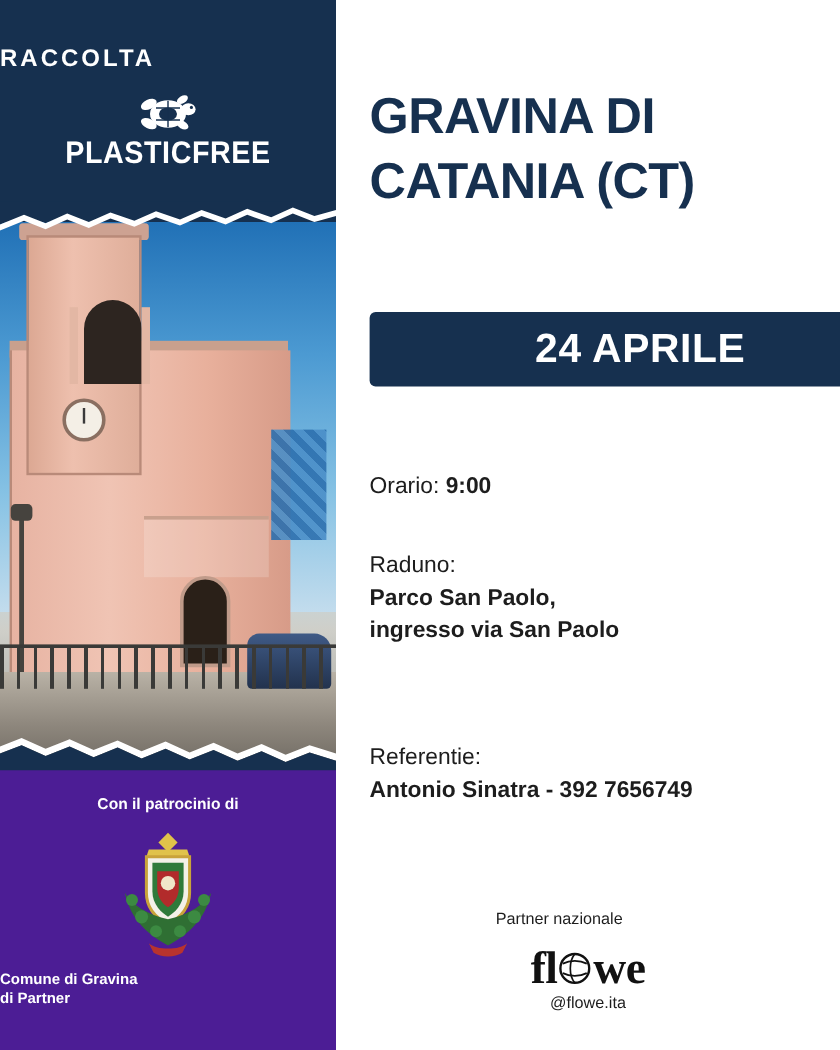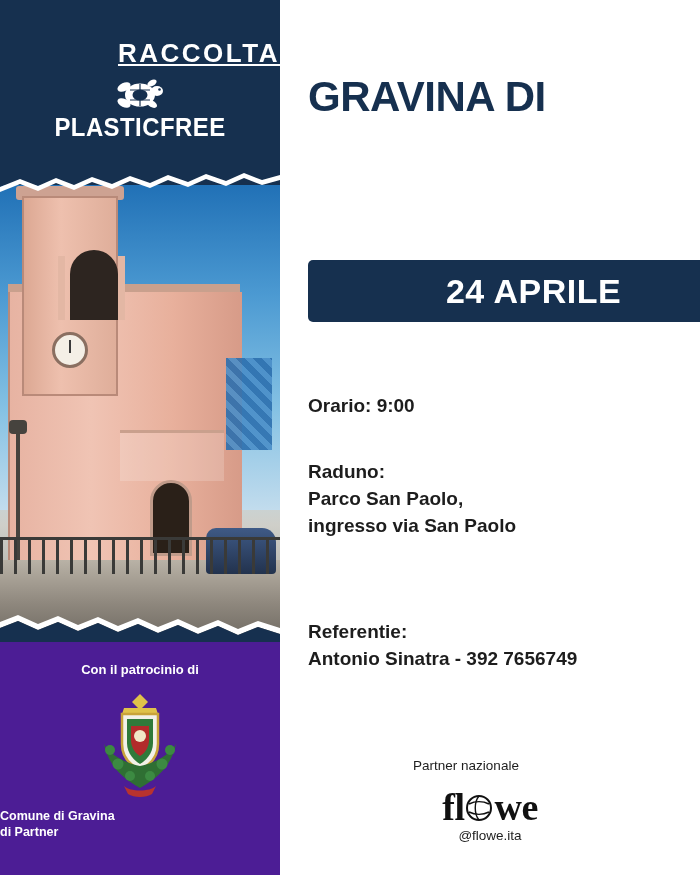--- a/index.html
+++ b/index.html
@@ -37,26 +37,25 @@
     left: 0; top: 0;
     width: 280px; height: 185px;
     background: #16304f;
     z-index: 3;
   }
   .raccolta {
     position: absolute;
     top: 38px;
     left: 0;
     width: 280px;
-    text-align: right;
+    text-align: left;
     color: #ffffff;
-    font-size: 26px;
+    font-size: 20px;
     font-weight: bold;
     letter-spacing: 2.5px;
-    text-decoration: underline;
   }
   .turtle {
     position: absolute;
     top: 78px;
     left: 0;
     width: 280px;
     text-align: center;
     height: 34px;
   }
   .turtle svg { display: inline-block; }
@@ -332,21 +331,21 @@
     justify-content: center;
     padding-left: 48px;
   }
   .field {
     position: absolute;
     left: 28px;
     color: #1d1d1d;
     font-size: 19px;
     line-height: 27px;
   }
-  .field .lbl { font-weight: bold; }
+  .field .lbl { font-weight: normal; }
   .field .val { font-weight: bold; }
   .orario { top: 392px; }
   .raduno { top: 458px; }
   .referente { top: 618px; }
 
   .partner-label {
     position: absolute;
     left: 0;
     top: 758px;
     width: 372px;
@@ -466,20 +465,21 @@
         <span>Comune di Gravina</span><br>
         <span>di Partner</span>
       </div>
     </div>
   </div>
 
   <div class="right-col">
 
     <div class="title">
       <span>GRAVINA DI</span><br>
+      <span>CATANIA (CT)</span>
     </div>
 
     <div class="date-badge">
       <span>24 APRILE</span>
     </div>
 
     <div class="field orario">
       <span class="lbl">Orario:</span>
       <span class="val">9:00</span>
     </div>

